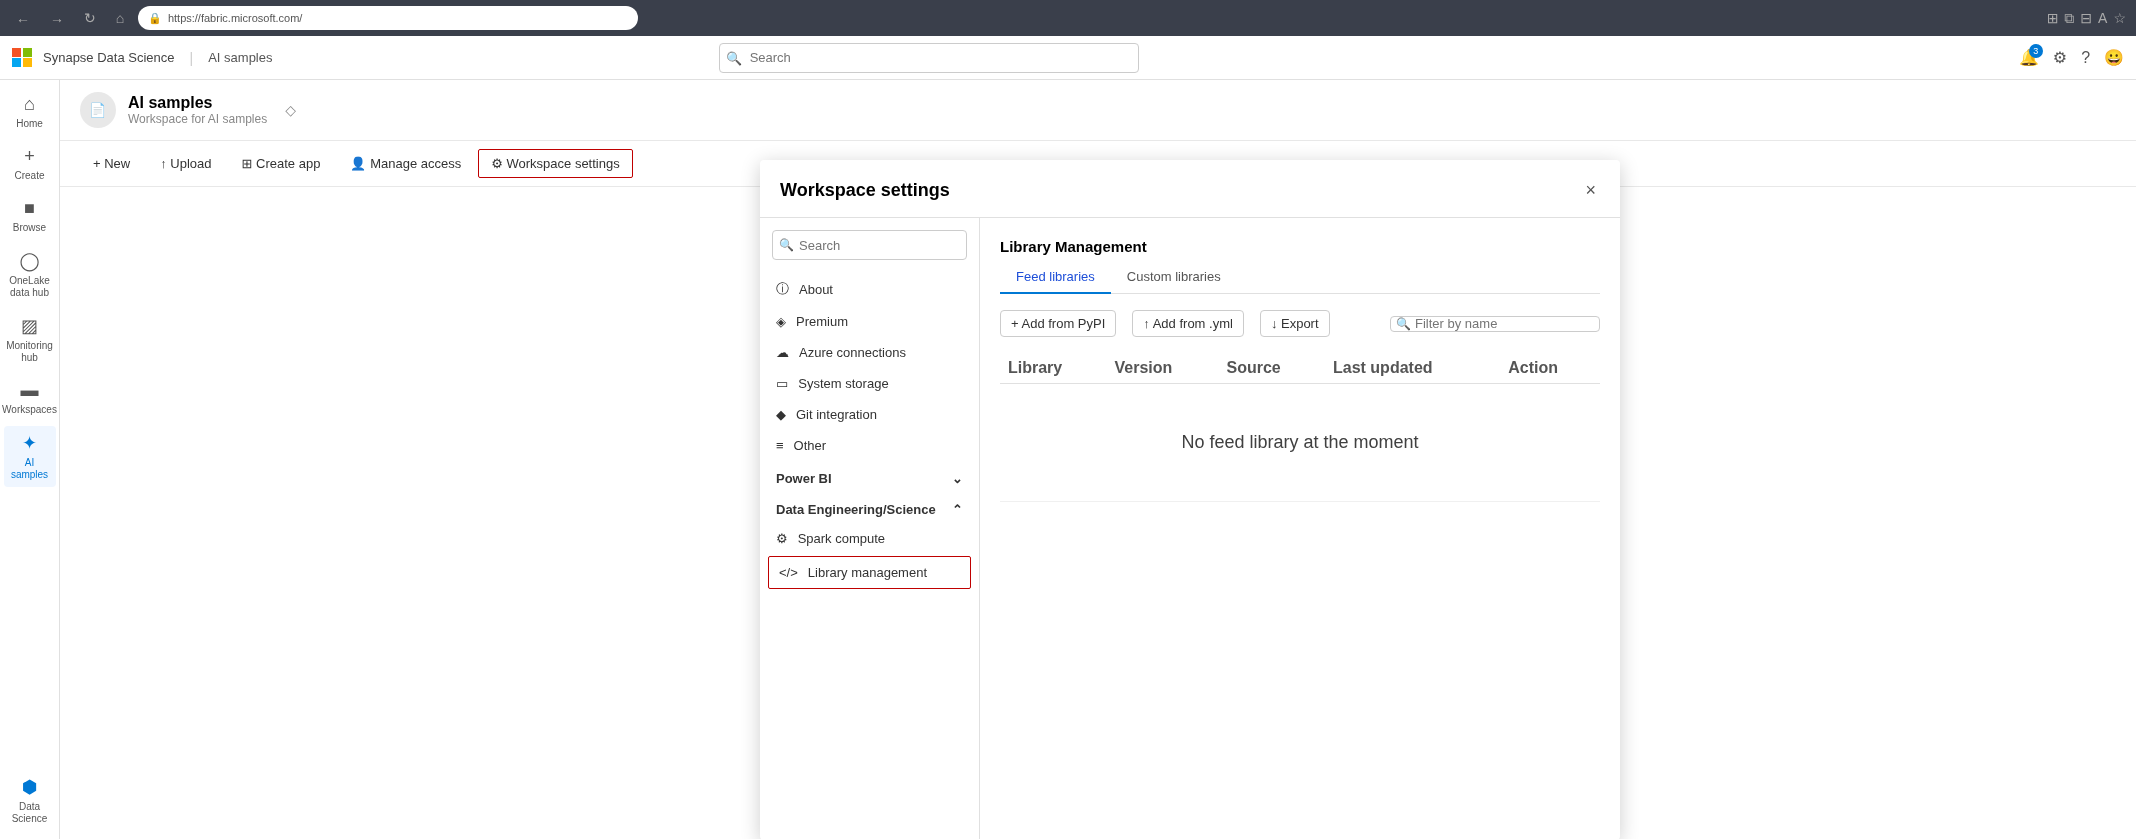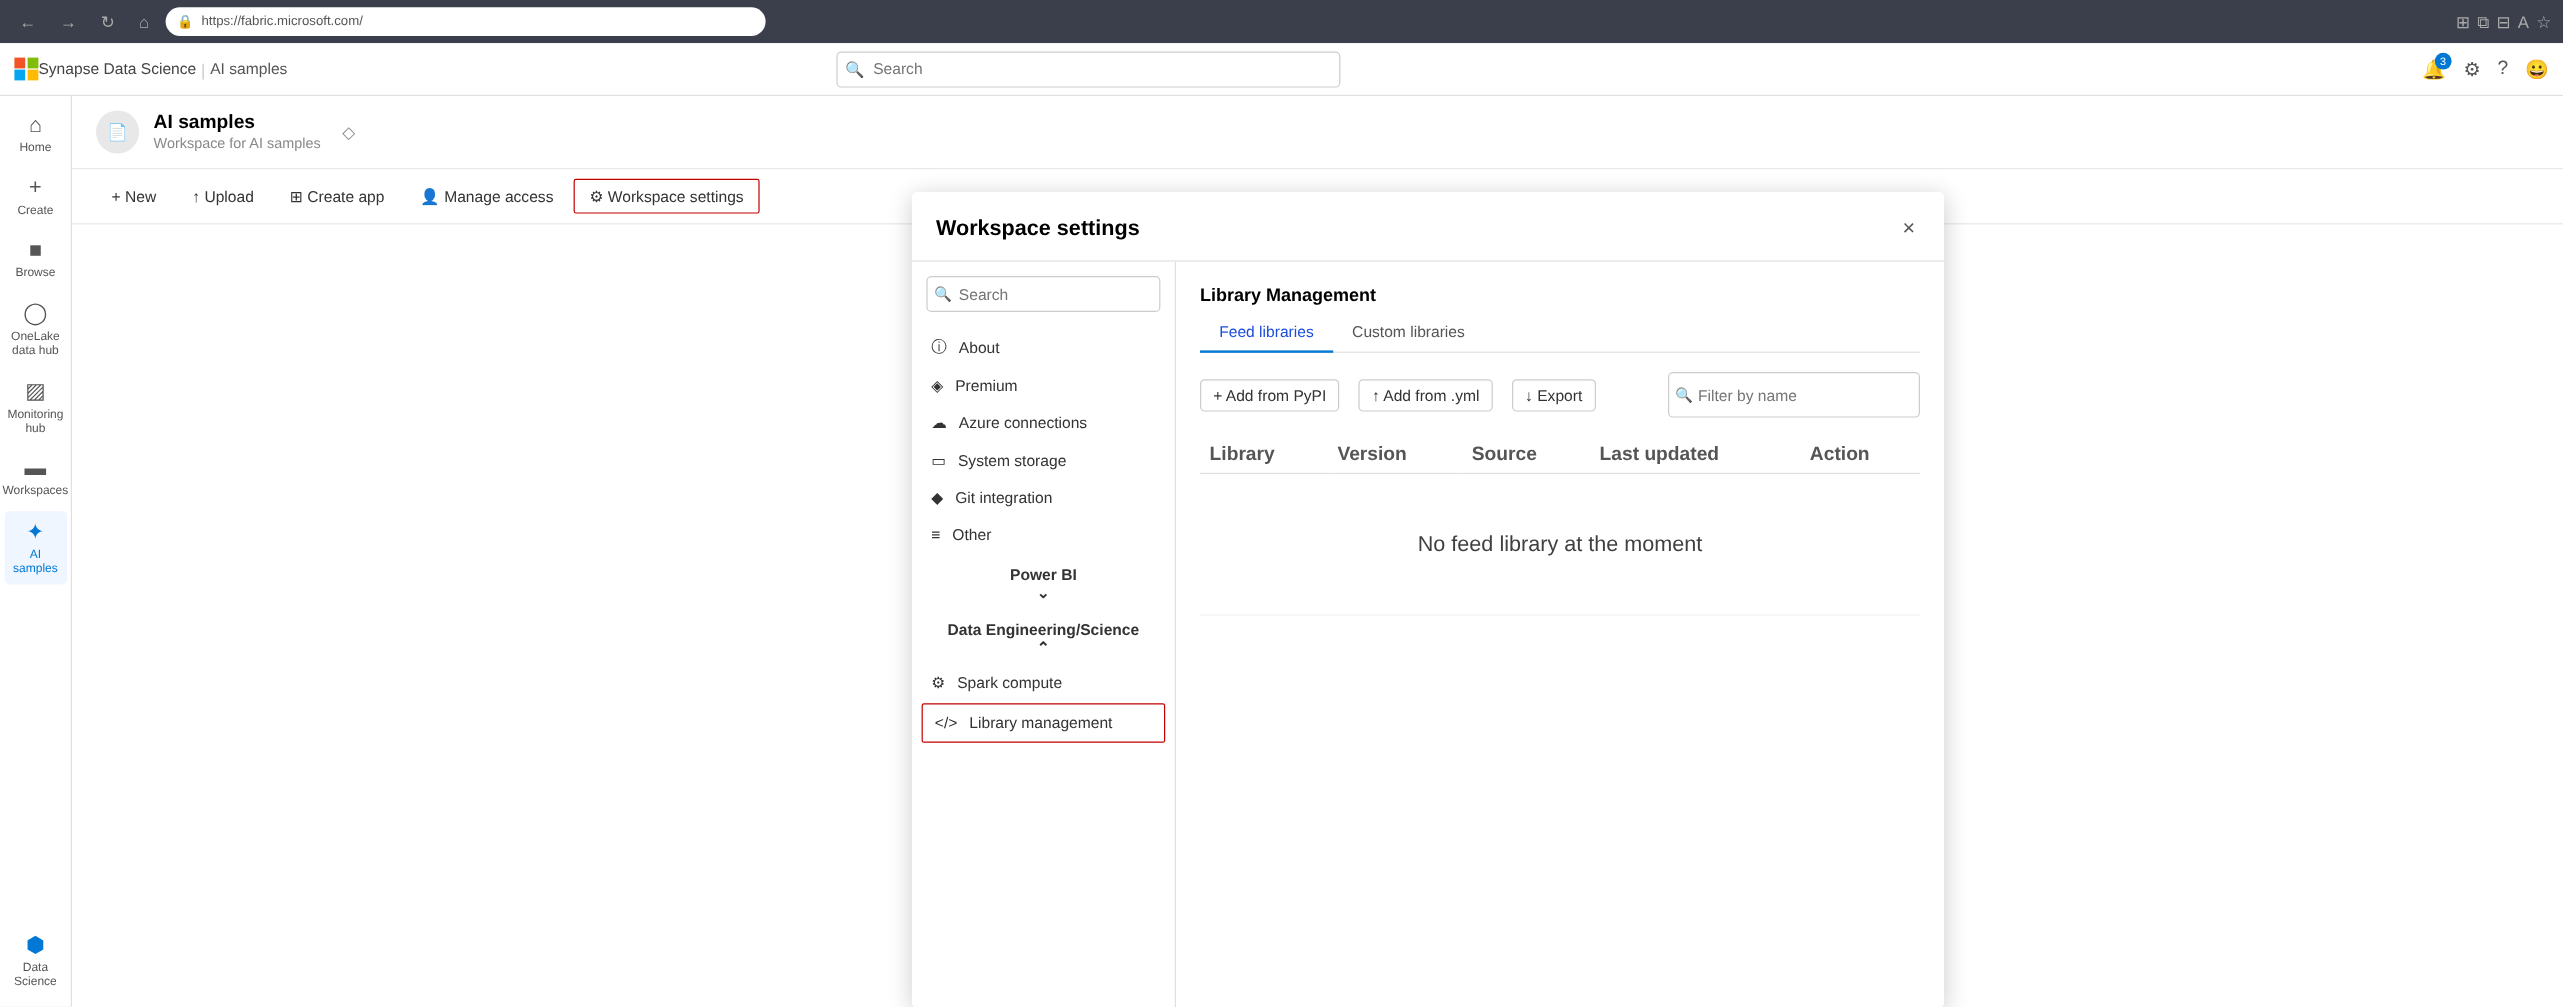--- a/index.html
+++ b/index.html
@@ -44,21 +44,21 @@
       height: 44px;
       display: flex;
       align-items: center;
       padding: 0 12px;
       border-bottom: 1px solid #e0e0e0;
       gap: 12px;
     }
     .app-header-logo {
       display: flex;
       align-items: center;
-      gap: 0;
+      gap: 11px;
     }
     .ms-logo {
       width: 20px;
       height: 20px;
       display: grid;
       grid-template-columns: 1fr 1fr;
       gap: 1px;
     }
     .ms-logo-sq { width: 9px; height: 9px; }
     .ms-logo-sq:nth-child(1) { background: #f35325; }
@@ -272,21 +272,20 @@
     }
     .nav-section-header {
       display: flex;
       align-items: center;
       justify-content: space-between;
       padding: 10px 16px 6px;
       font-size: 13px;
       font-weight: 600;
       color: #333;
       cursor: pointer;
-      flex-direction: column;
     }
     .nav-item-highlighted {
       border: 1.5px solid #c00000;
       border-radius: 2px;
       margin: 2px 8px;
       padding: 8px 10px;
     }
 
     
     .panel-main {
@@ -331,21 +330,21 @@
       background: white;
       cursor: pointer;
       font-size: 13px;
       color: #333;
     }
     .lib-filter {
       margin-left: auto;
       position: relative;
     }
     .lib-filter input {
-      height: 38px;
+      height: 16px;
       border: 1px solid #ccc;
       border-radius: 4px;
       padding: 0 8px 0 24px;
       font-size: 13px;
       outline: none;
     }
     .lib-filter .lf-icon {
       position: absolute;
       left: 6px;
       top: 50%;

